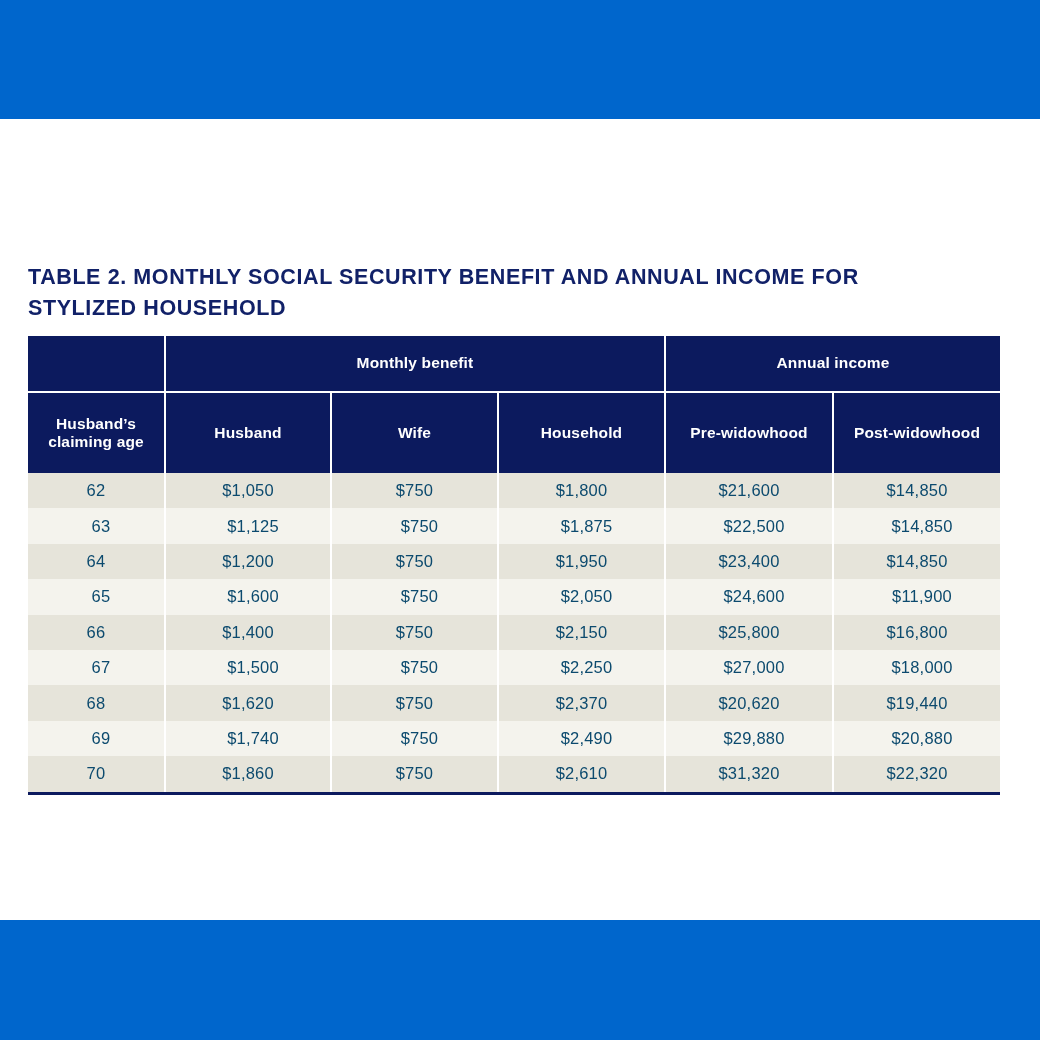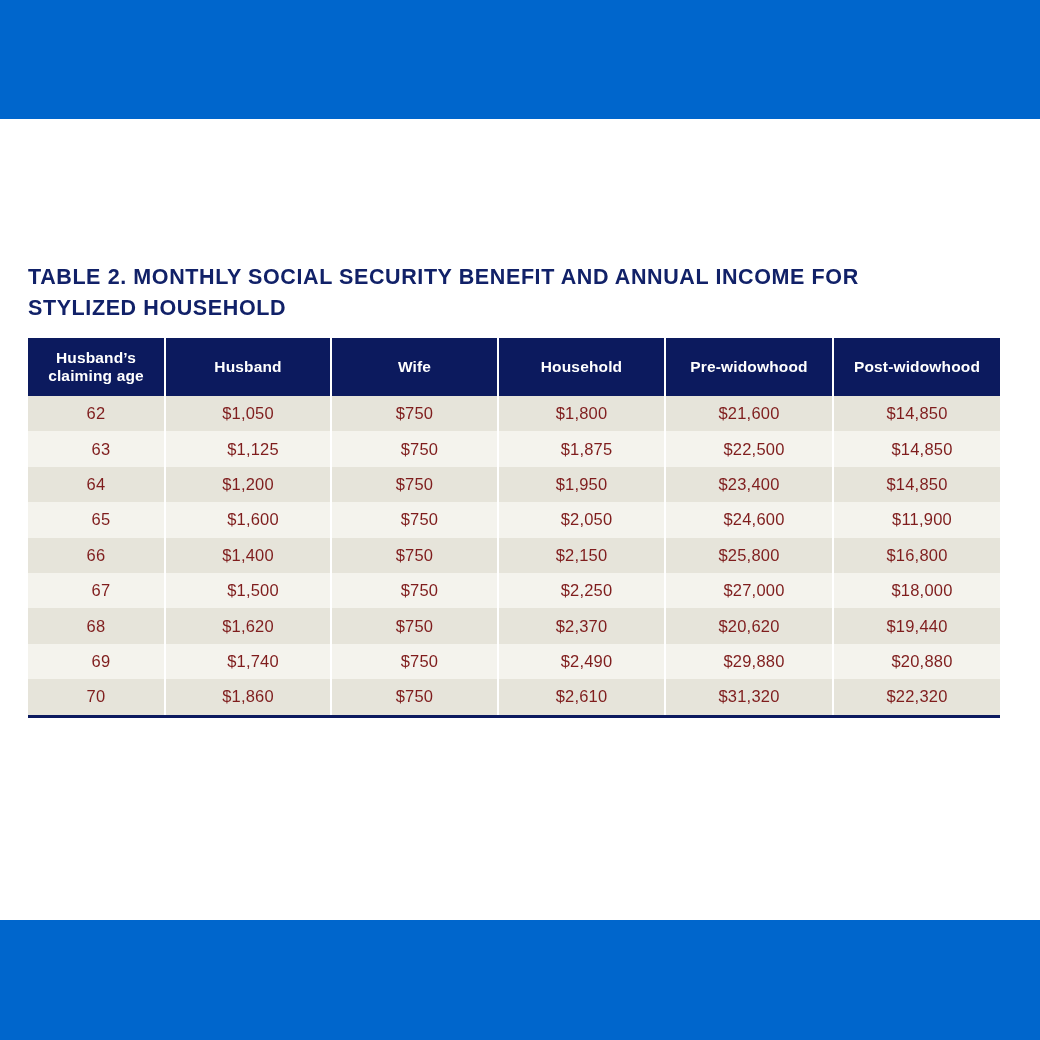--- a/index.html
+++ b/index.html
@@ -67,29 +67,29 @@
     letter-spacing: 0.15px;
     line-height: 1.18;
   }
   thead th.last-col { border-right: none; }
   thead tr.group-row th { height: 33px; }
   thead tr.sub-row th { height: 58px; }
   thead tr.sub-row th { border-top: 2px solid #ffffff; }
   thead th.corner {
     border-top: none;
     border-right: 2px solid #ffffff;
-    padding: 0 6px;
+    padding: 11px 6px;
   }
   thead th.corner-top { background: #0c1a5e; border-right: 2px solid #ffffff; }
 
   
   tbody td {
     height: 35.4px;
     font-size: 16.5px;
-    color: #7f1d1d;
+    color: #0c4a6e;
     text-align: center;
     vertical-align: middle;
     border-right: 2px solid #ffffff;
     letter-spacing: 0.2px;
   }
   tbody td.last-col { border-right: none; }
   tbody tr.shade-a td { background: #e6e4da; }
   tbody tr.shade-b td { background: #f4f3ed; padding-left: 10px; }
   tbody tr.last-row td { border-bottom: 3px solid #0c1a5e; }
 
@@ -114,20 +114,25 @@
   <table class="data-table">
     <colgroup>
       <col class="c-age">
       <col class="c-hus">
       <col class="c-wife">
       <col class="c-house">
       <col class="c-pre">
       <col class="c-post">
     </colgroup>
     <thead>
+      <tr class="group-row">
+        <th class="corner corner-top" rowspan="1"></th>
+        <th colspan="3">Monthly benefit</th>
+        <th colspan="2" class="last-col">Annual income</th>
+      </tr>
       <tr class="sub-row">
         <th class="corner">
           <span>Husband’s</span><br>
           <span>claiming age</span>
         </th>
         <th>Husband</th>
         <th>Wife</th>
         <th>Household</th>
         <th>Pre-widowhood</th>
         <th class="last-col">Post-widowhood</th>

